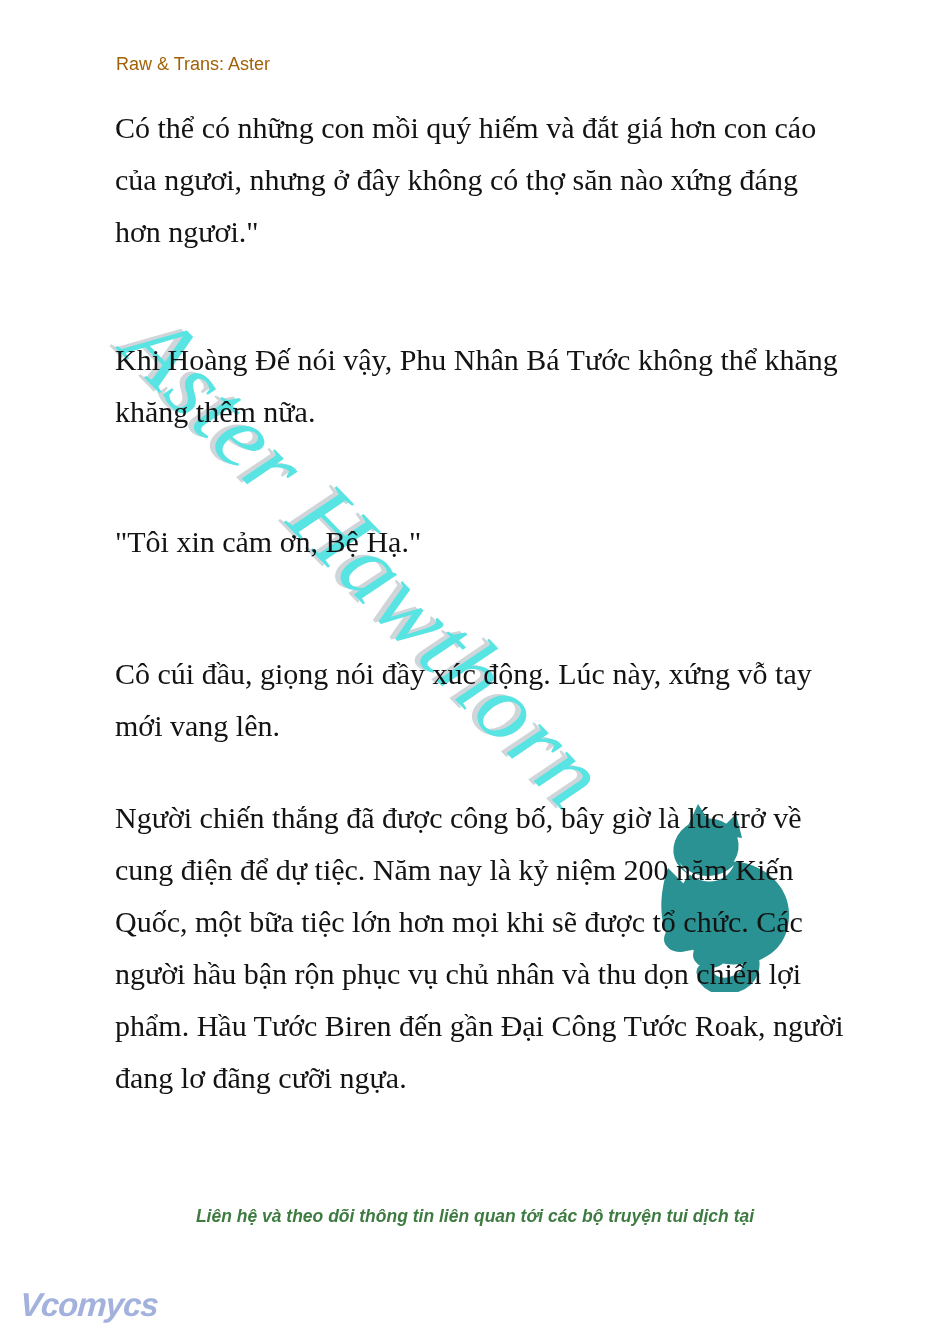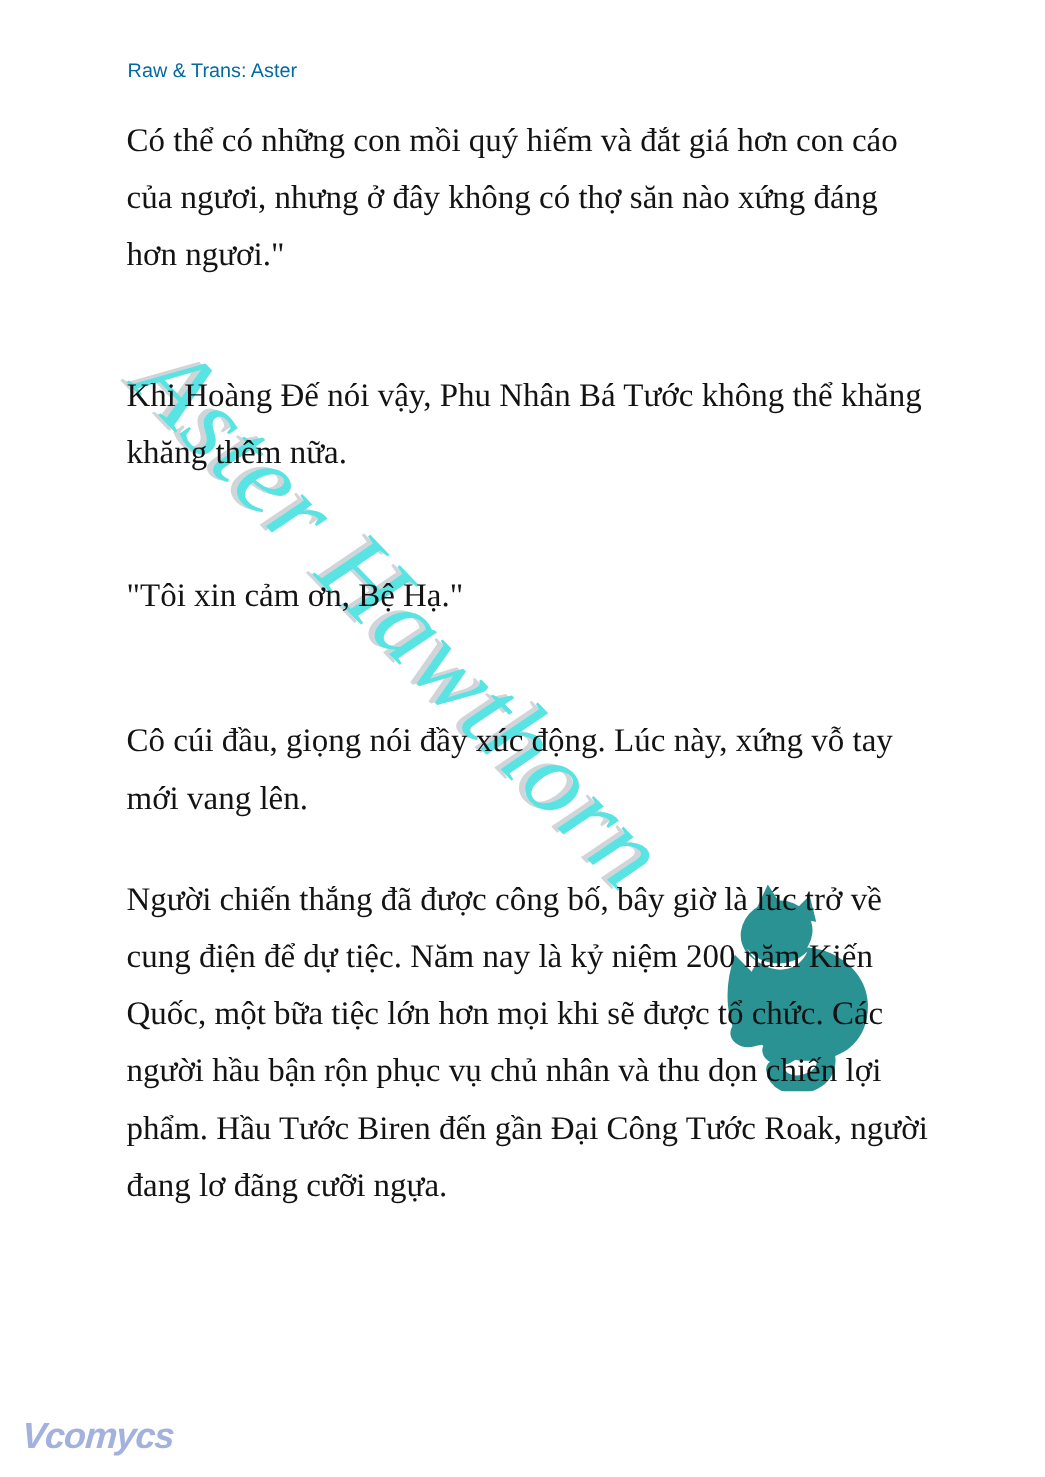--- a/index.html
+++ b/index.html
@@ -7,21 +7,21 @@
     width: 950px; height: 1343px;
     position: relative;
     background: #ffffff;
     overflow: hidden;
     font-family: "Liberation Serif", serif;
   }
   
   .credit {
     position: absolute; left: 116px; top: 54px;
     font-family: "Liberation Sans", sans-serif;
-    font-size: 18px; color: #0369a1;
+    font-size: 18px; color: #a16207;
     z-index: 4;
   }
   
   .para {
     position: absolute; left: 115px; width: 730px;
     font-size: 30px; line-height: 52px;
     color: #131313;
     z-index: 3;
     text-align: left;
   }
@@ -104,15 +104,16 @@
   </svg>
 </div>
 
 <div class="para p1">Có thể có những con mồi quý hiếm và đắt giá hơn con cáo của ngươi, nhưng ở đây không có thợ săn nào xứng đáng hơn ngươi."</div>
 <div class="para p2">Khi Hoàng Đế nói vậy, Phu Nhân Bá Tước không thể khăng khăng thêm nữa.</div>
 <div class="para p3">"Tôi xin cảm ơn, Bệ Hạ."</div>
 <div class="para p4">Cô cúi đầu, giọng nói đầy xúc động. Lúc này, xứng vỗ tay mới vang lên.</div>
 <div class="para p5">Người chiến thắng đã được công bố, bây giờ là lúc trở về cung điện để dự tiệc. Năm nay là kỷ niệm 200 năm Kiến Quốc, một bữa tiệc lớn hơn mọi khi sẽ được tổ chức. Các người hầu bận rộn phục vụ chủ nhân và thu dọn chiến lợi phẩm. Hầu Tước Biren đến gần Đại Công Tước Roak, người đang lơ đãng cưỡi ngựa.</div>
 
 <div class="footer">
+  <div>Liên hệ và theo dõi thông tin liên quan tới các bộ truyện tui dịch tại</div>
 </div>
 
 <div class="logo">Vcomycs</div>
 
 </body></html>

